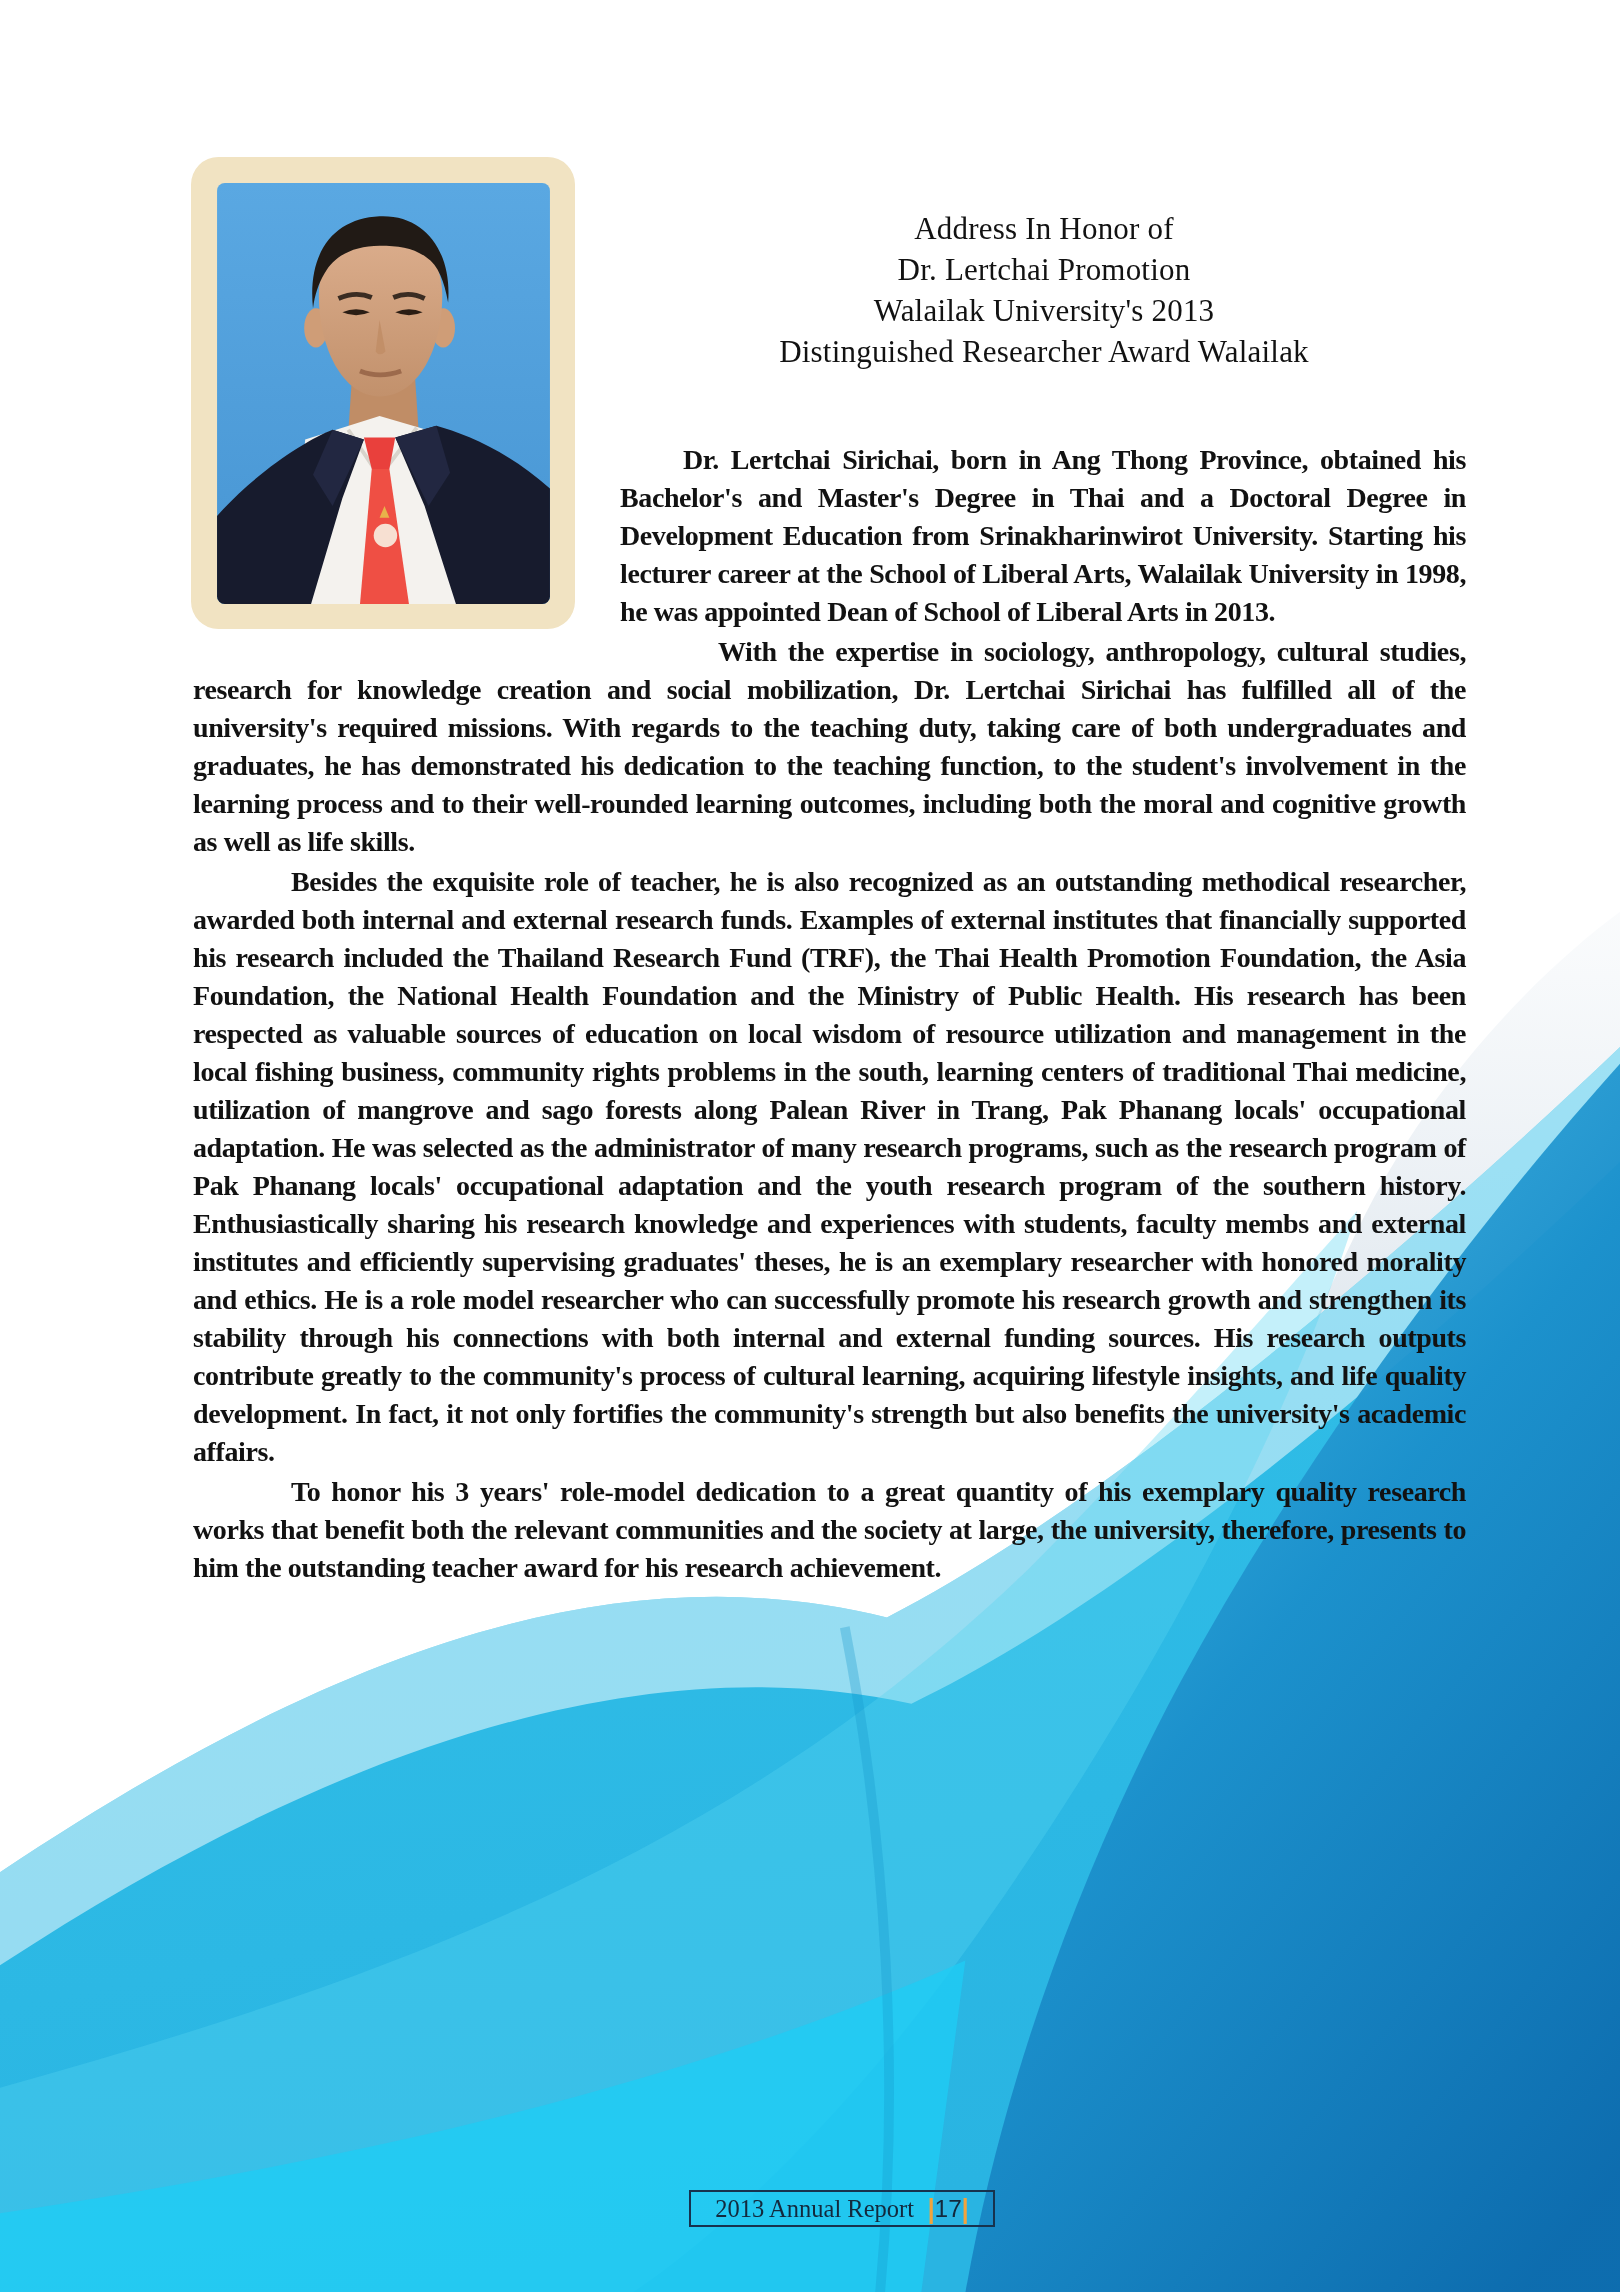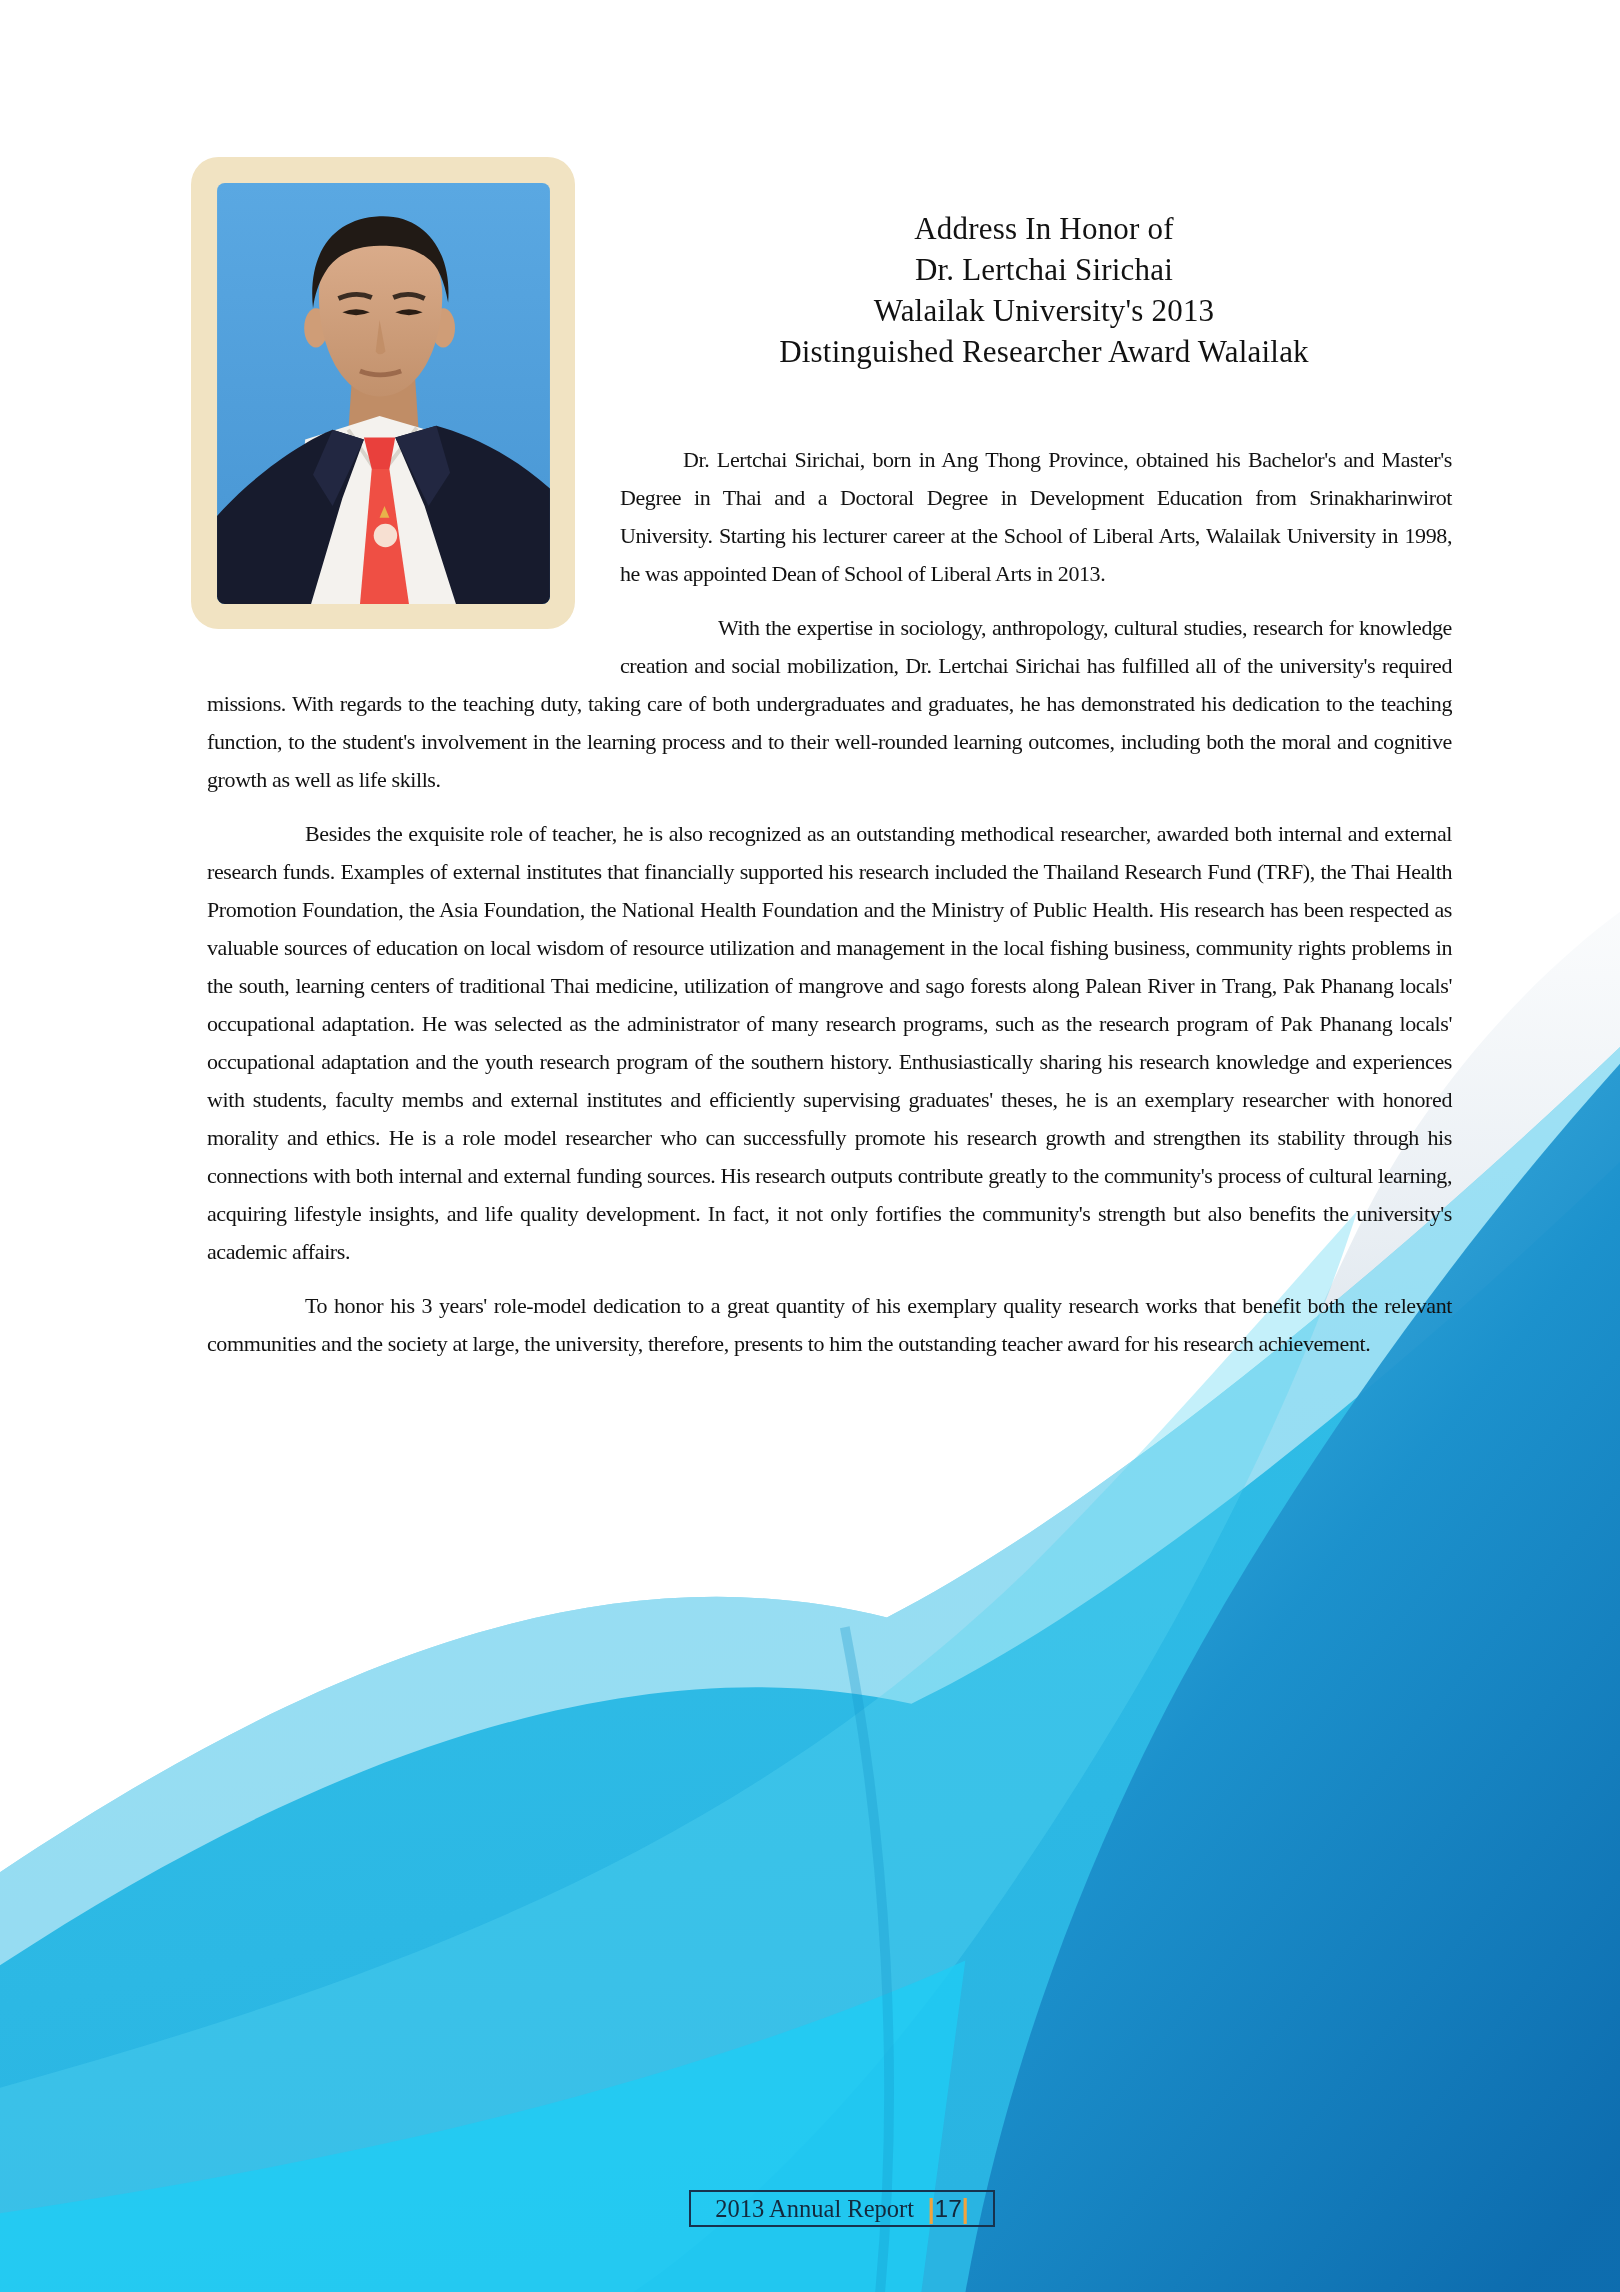--- a/index.html
+++ b/index.html
@@ -35,26 +35,27 @@
   h1.title{
     margin:51px 0 69px 0;
     font-size:31px;
     font-weight:normal;
     line-height:41px;
     text-align:center;
     letter-spacing:0.2px;
   }
   h1.title span{display:block;}
   p.body-par{
-    margin:16px;
-    font-size:22px;
+    margin:2px;
+    font-size:28px;
     line-height:38px;
     letter-spacing:-0.4px;
     text-align:justify;
     text-justify:inter-word;
+    font-weight:bold;
   }
   p.indent-sm{text-indent:63px;}
   p.indent-lg{text-indent:98px;}
   
   .footer-badge{
     position:absolute;
     left:689px; top:2190px;
     width:306px; height:37px;
     border:2px solid #17324e;
     box-sizing:border-box;
@@ -161,21 +162,21 @@
 
         <path d="M340,312 C295,272 252,256 224,248 L182,260 L212,330 L244,430 L340,430 Z" fill="#171b2d"></path>
 
         <path d="M118,252 L150,262 L118,330 L98,298 Z" fill="#222741"></path>
         <path d="M224,248 L182,260 L216,330 L238,296 Z" fill="#222741"></path>
       </svg>
     </div>
 
     <h1 class="title">
       <span>Address In Honor of</span>
-      <span>Dr. Lertchai Sirichai</span>
+      <span>Dr. Lertchai Promotion</span>
       <span>Walailak University's 2013</span>
       <span>Distinguished Researcher Award Walailak</span>
     </h1>
 
     <p class="body-par indent-sm">Dr. Lertchai Sirichai, born in Ang Thong Province, obtained his Bachelor's and Master's  Degree in Thai and a Doctoral Degree in Development Education from Srinakharinwirot University.  Starting his lecturer career at the School of Liberal Arts, Walailak University in 1998, he was appointed Dean of School of Liberal Arts in 2013.</p>
     <p class="body-par indent-lg">With the expertise in sociology, anthropology, cultural studies, research for knowledge creation and social mobilization, Dr. Lertchai Sirichai has fulfilled all of the university's required missions.  With regards to the teaching duty, taking care of both undergraduates and graduates, he has demonstrated his dedication to the teaching function, to the student's involvement in the learning process and to their well-rounded learning outcomes, including both the moral and cognitive growth as well as life skills.</p>
     <p class="body-par indent-lg">Besides the exquisite role of teacher, he is also recognized as an outstanding methodical researcher, awarded both internal and external research funds.  Examples of external institutes that financially supported his research included the Thailand Research Fund (TRF), the Thai Health Promotion Foundation, the Asia Foundation, the National Health Foundation and the Ministry of Public Health. His research has been respected as valuable sources of education on local wisdom of resource utilization and management in the local fishing business, community rights problems in the south, learning centers of traditional Thai medicine, utilization of mangrove and sago forests along Palean River in Trang, Pak Phanang locals' occupational adaptation.  He was selected as the administrator of many research programs, such as the research program of Pak Phanang locals' occupational adaptation and the youth research program of the southern history.  Enthusiastically sharing his research knowledge and experiences with students, faculty membs and external institutes and efficiently supervising graduates' theses, he is an exemplary researcher with honored morality and ethics.  He is a role model researcher who can successfully promote his research growth and strengthen its stability through his connections with both internal and external funding sources.  His research outputs contribute greatly to the community's process of cultural learning, acquiring lifestyle insights, and life quality development.  In fact, it not only fortifies the community's strength but also benefits the university's academic affairs.</p>
     <p class="body-par indent-lg">To honor his 3 years' role-model dedication to a great quantity of his exemplary quality research works that benefit both the relevant communities and the society at large, the university, therefore, presents to him the outstanding teacher award for his research achievement.</p>
 
   </div>

